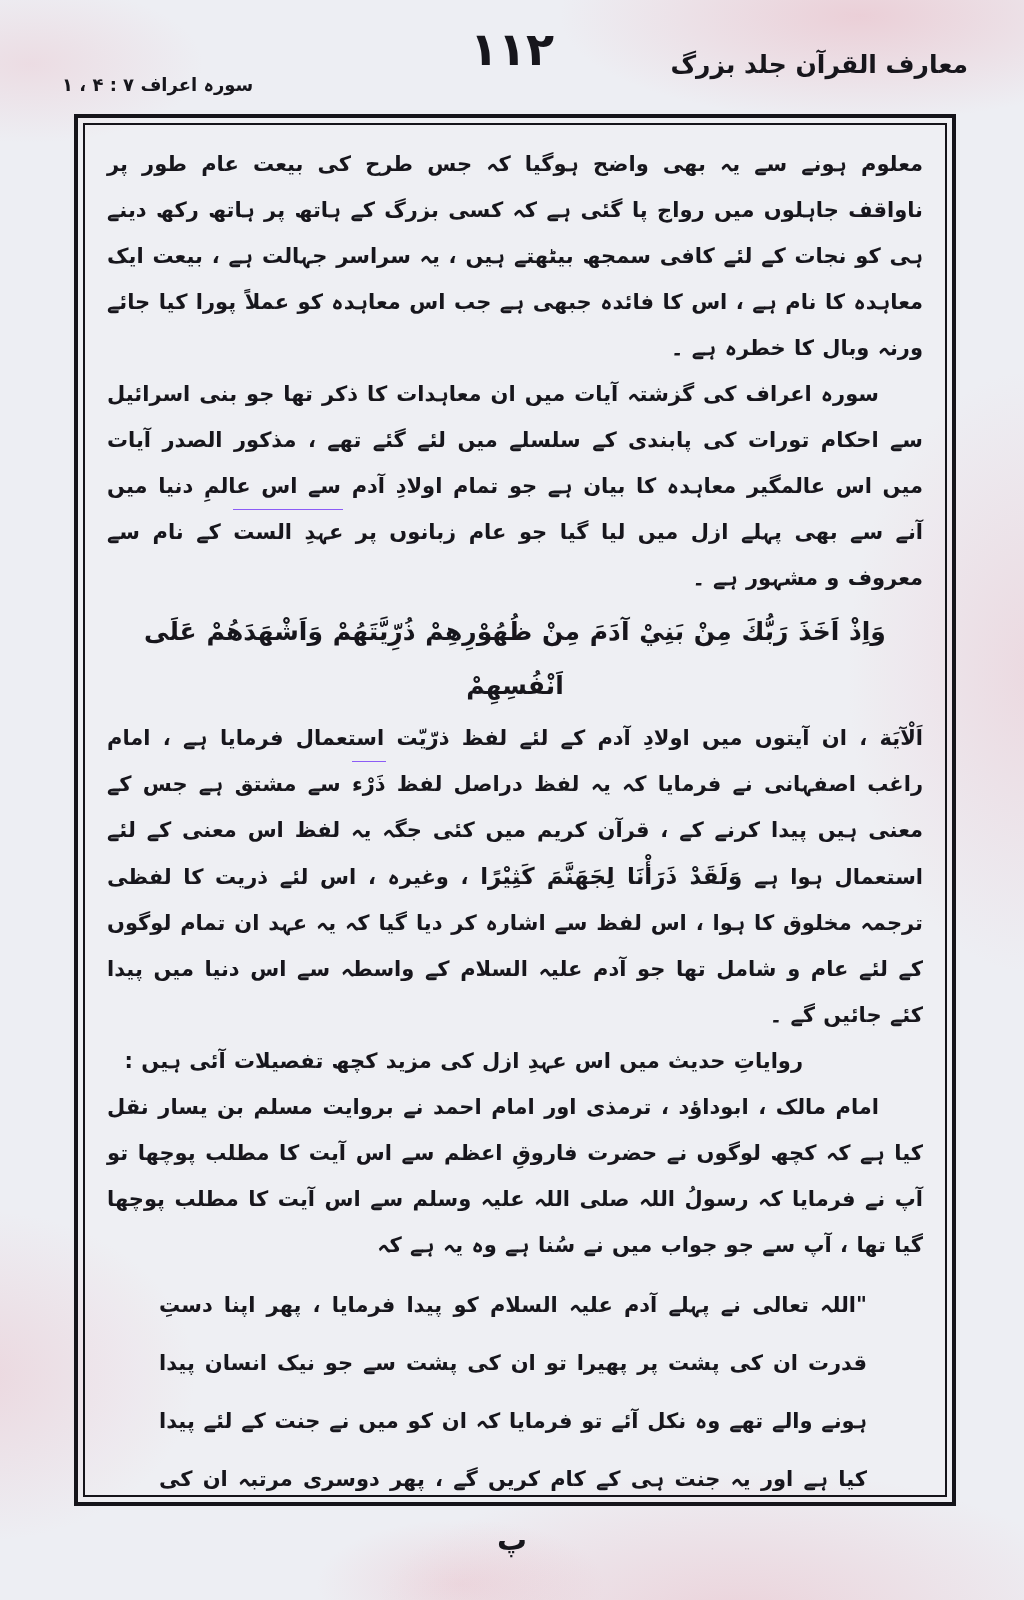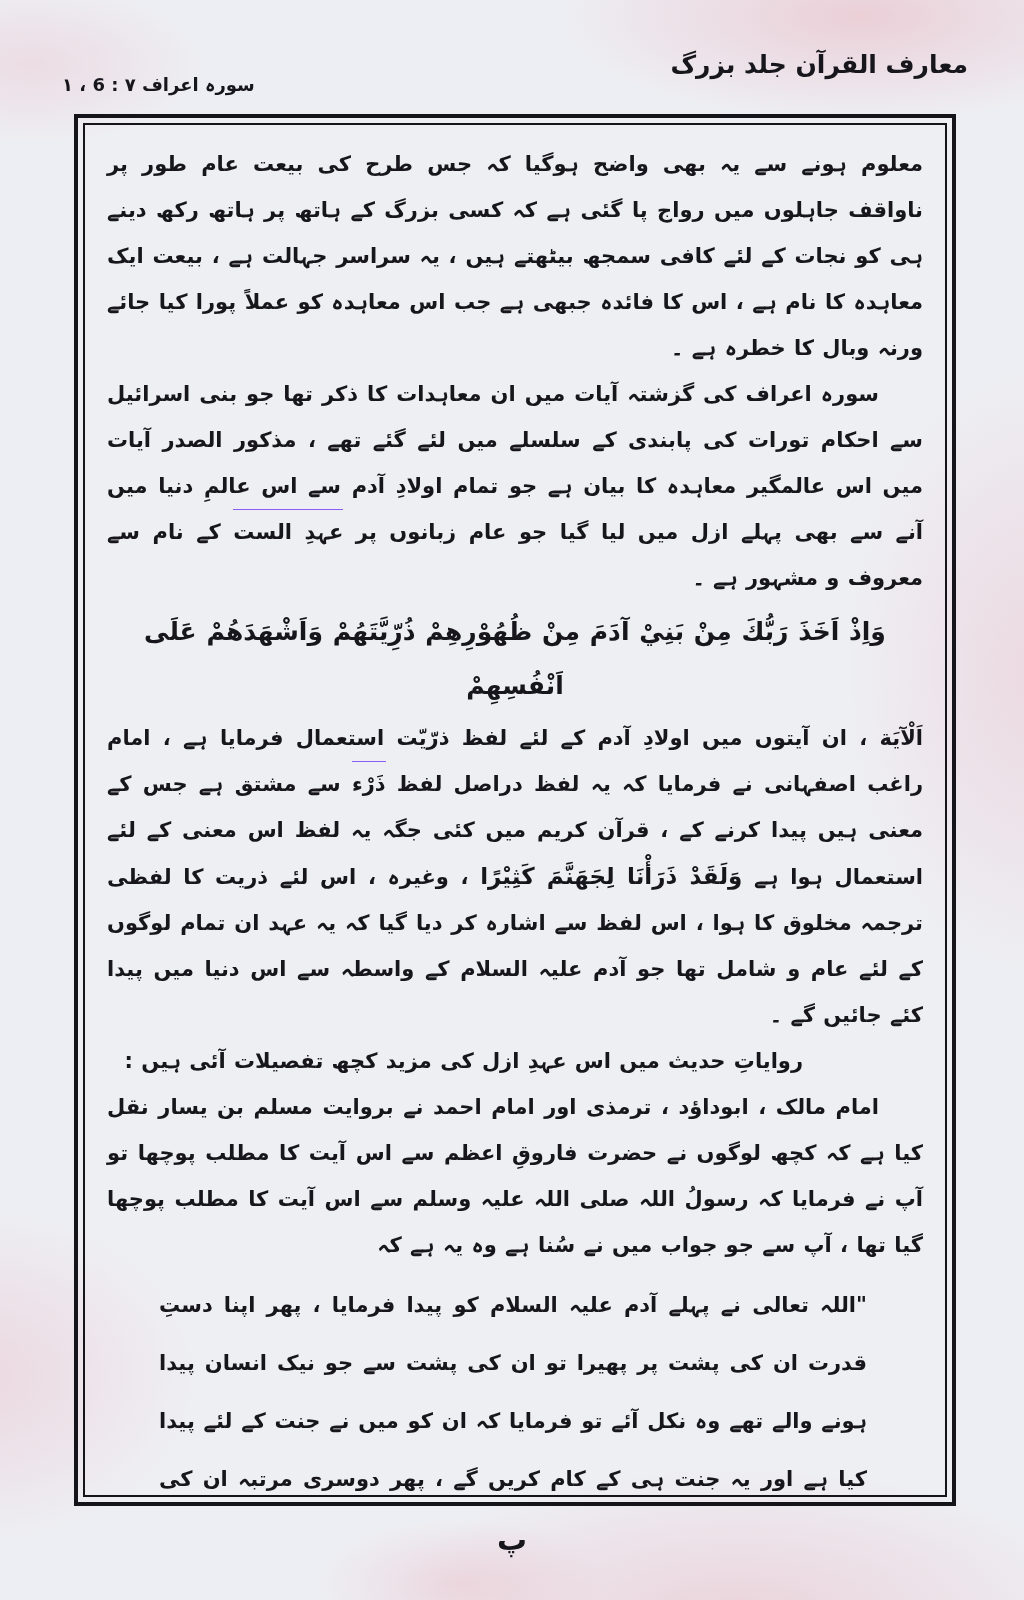--- a/index.html
+++ b/index.html
@@ -61,21 +61,22 @@
   .seg.arabic-inline{font-size:23px;margin-top:40px;}
   .catchword{
     position:absolute;top:1522px;left:0;width:100%;text-align:center;
     font-size:30px;font-weight:bold;z-index:2;
   }
 </style>
 </head>
 <body>
 
 <div class="header">
-  <div class="hdr-left">سورہ اعراف ۷ : 6 ، ۱</div>
+  <div class="hdr-left">سورہ اعراف ۷ : ۴ ، ۱</div>
+  <div class="page-num">۱۱۲</div>
   <div class="hdr-right">معارف القرآن جلد بزرگ</div>
 </div>
 
 <div class="frame">
   <div class="frame-inner">
     <div id="text-body">
         <p class="para"><span class="seg">معلوم ہونے سے یہ بھی واضح ہوگیا کہ جس طرح کی بیعت عام طور پر ناواقف جاہلوں میں رواج پا گئی ہے کہ کسی بزرگ کے ہاتھ پر ہاتھ رکھ دینے ہی کو نجات کے لئے کافی سمجھ بیٹھتے ہیں ، یہ سراسر جہالت ہے ، بیعت ایک معاہدہ کا نام ہے ، اس کا فائدہ جبھی ہے جب اس معاہدہ کو عملاً پورا کیا جائے ورنہ وبال کا خطرہ ہے ۔</span></p>
         <p class="para indent"><span class="seg">سورہ اعراف کی گزشتہ آیات میں ان معاہدات کا ذکر تھا جو بنی اسرائیل سے احکام تورات کی پابندی کے سلسلے میں لئے گئے تھے ، مذکور الصدر آیات میں اس عالمگیر معاہدہ کا بیان ہے جو تمام اولادِ آدم سے اس عالمِ دنیا میں آنے سے بھی پہلے ازل میں لیا گیا جو عام زبانوں پر </span><span class="seg overline">عہدِ الست</span><span class="seg"> کے نام سے معروف و مشہور ہے ۔</span></p>
         <p class="para verse"><span class="seg">وَاِذْ اَخَذَ رَبُّكَ مِنْ بَنِيْ آدَمَ مِنْ ظُهُوْرِهِمْ ذُرِّيَّتَهُمْ وَاَشْهَدَهُمْ عَلَى اَنْفُسِهِمْ</span></p>
         <p class="para"><span class="seg">اَلْآيَة ، ان آیتوں میں اولادِ آدم کے لئے لفظ ذرّیّت استعمال فرمایا ہے ، امام راغب اصفہانی نے فرمایا کہ یہ لفظ دراصل لفظ </span><span class="seg overline">ذَرْء</span><span class="seg"> سے مشتق ہے جس کے معنی ہیں پیدا کرنے کے ، قرآن کریم میں کئی جگہ یہ لفظ اس معنی کے لئے استعمال ہوا ہے </span><span class="seg arabic-inline">وَلَقَدْ ذَرَأْنَا لِجَهَنَّمَ كَثِيْرًا</span><span class="seg"> ، وغیرہ ، اس لئے ذریت کا لفظی ترجمہ مخلوق کا ہوا ، اس لفظ سے اشارہ کر دیا گیا کہ یہ عہد ان تمام لوگوں کے لئے عام و شامل تھا جو آدم علیہ السلام کے واسطہ سے اس دنیا میں پیدا کئے جائیں گے ۔</span></p>

